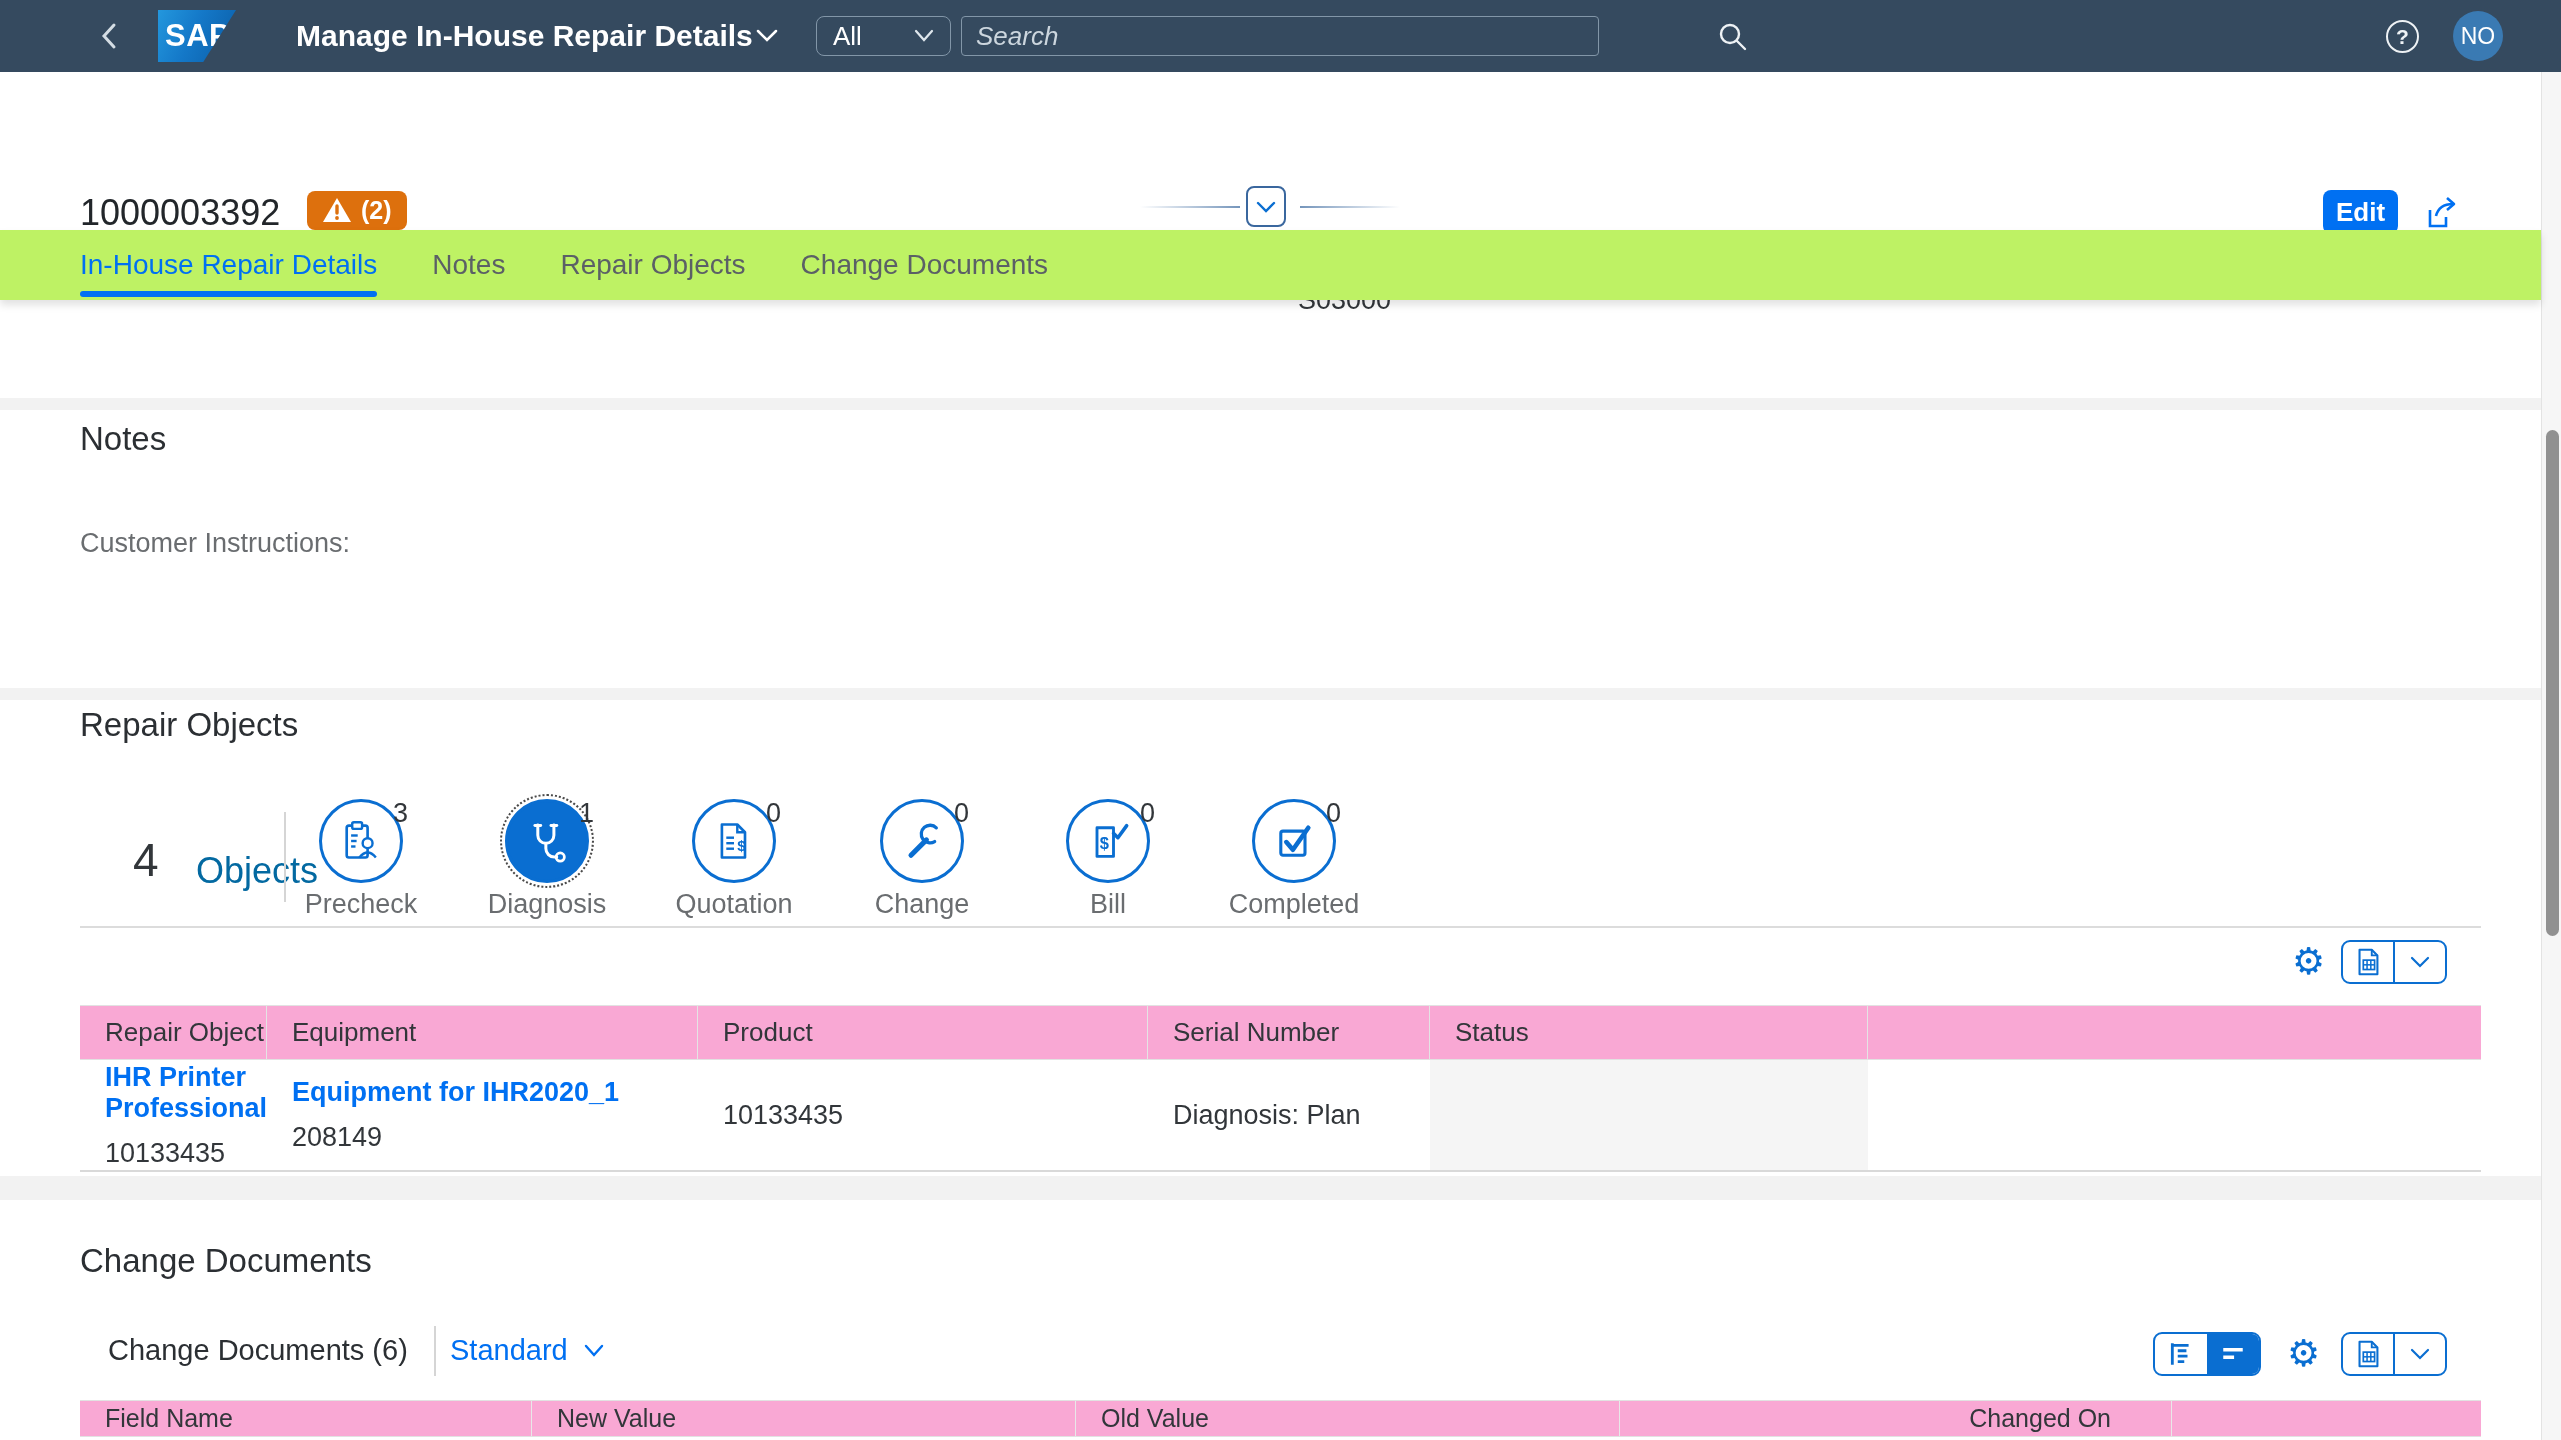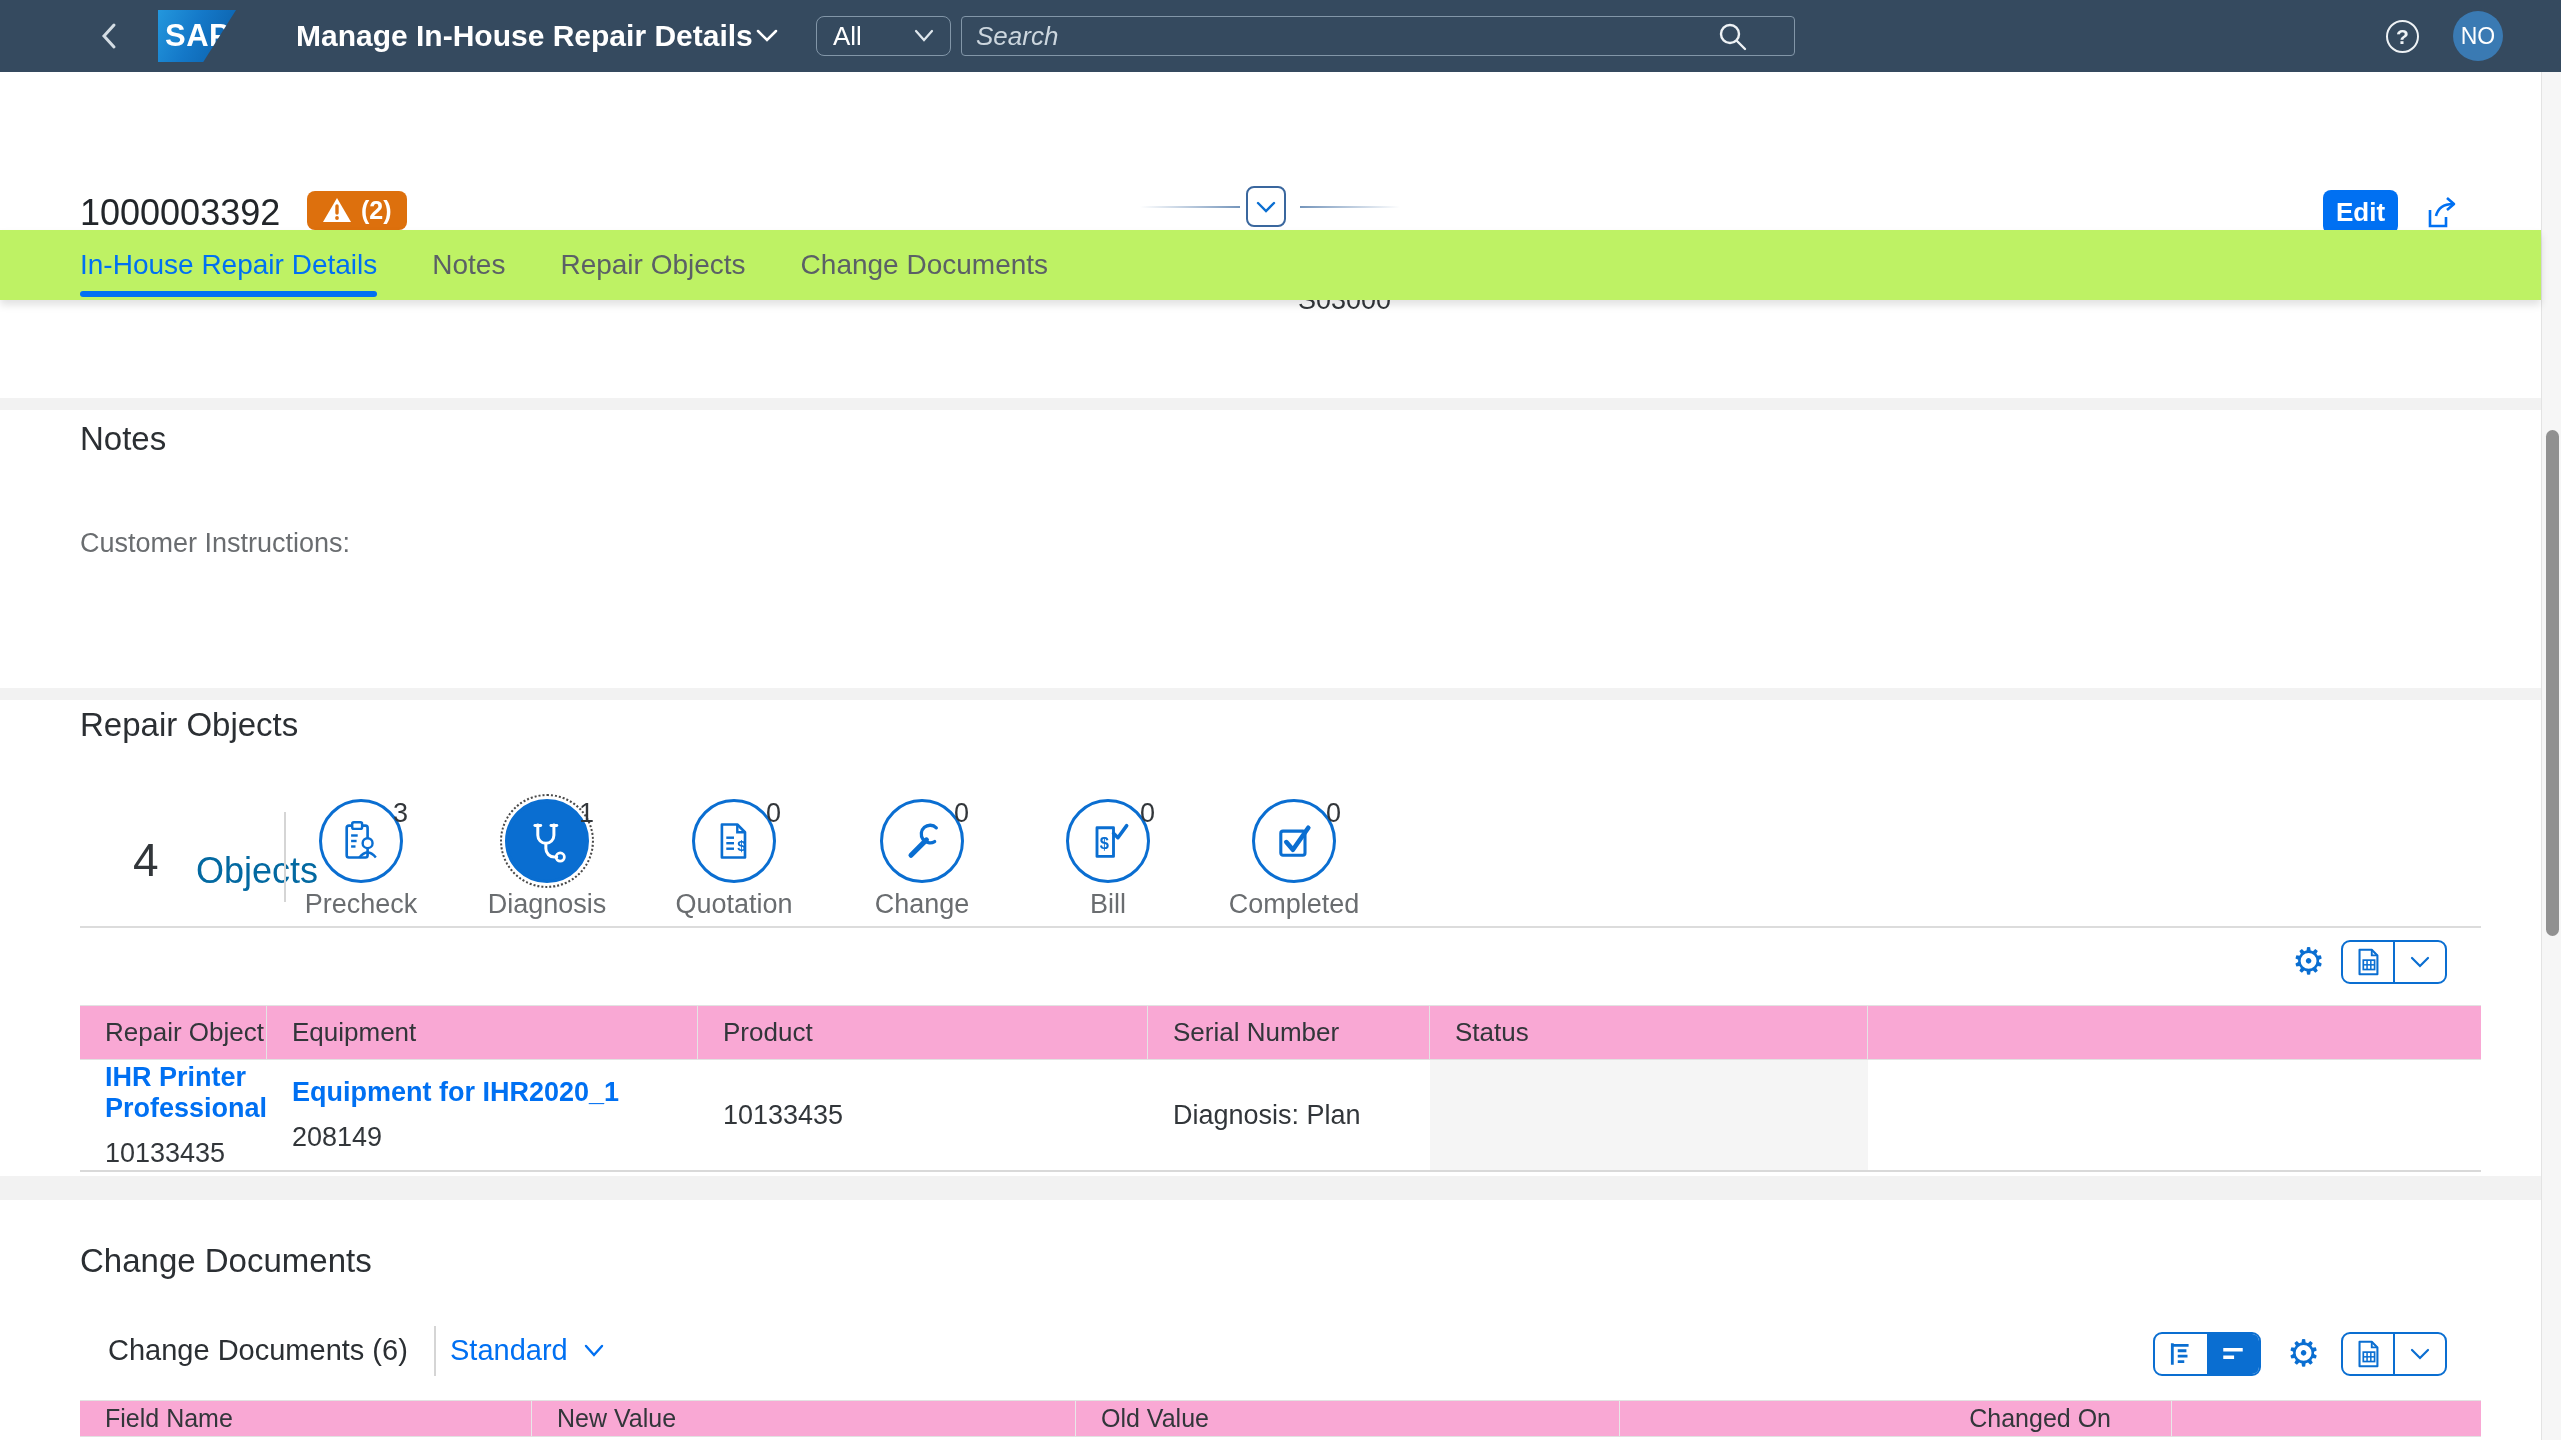--- a/index.html
+++ b/index.html
@@ -16,21 +16,21 @@
   .sap-logo {
     position:absolute; left:158px; top:10px; width:78px; height:52px;
     background:linear-gradient(115deg,#2397dd 0%,#1478c8 45%,#0a5ca5 100%);
     clip-path:polygon(0 0,100% 0,58% 100%,0 100%);
     color:#fff; font-weight:bold; font-size:31px; line-height:52px; padding-left:7px; letter-spacing:0.5px;
   }
   .shell-title { position:absolute; left:296px; top:0; height:72px; line-height:72px; color:#fff; font-size:30px; font-weight:bold; }
   .shell-title-chev { position:absolute; left:752px; top:26px; }
   .scope-select { position:absolute; left:816px; top:16px; width:135px; height:40px; border:1px solid #8296a8; border-radius:8px;
     color:#fff; font-size:26px; display:flex; align-items:center; padding:0 14px 0 16px; justify-content:space-between; cursor:pointer; }
-  .search-box { position:absolute; left:961px; top:16px; width:834px; height:40px; border:1px solid #8296a8; border-radius:4px; }
+  .search-box { position:absolute; left:961px; top:16px; width:638px; height:40px; border:1px solid #8296a8; border-radius:4px; }
   .search-box input { width:100%; height:100%; background:transparent; border:none; outline:none;
     font-style:italic; font-size:26px; color:#e6ecf1; padding:0 14px; font-family:inherit; }
   .search-box input::placeholder { color:#ccd6de; }
   .shell-search-icon { position:absolute; left:1716px; top:20px; cursor:pointer; }
   .help-btn { position:absolute; left:2386px; top:20px; width:33px; height:33px; border:2px solid #eef2f5; border-radius:50%;
     color:#eef2f5; font-size:21px; font-weight:bold; text-align:center; line-height:29px; cursor:pointer; }
   .avatar { position:absolute; left:2453px; top:11px; width:50px; height:50px; border-radius:50%; background:#3a7ab3;
     color:#fff; font-size:23px; text-align:center; line-height:50px; cursor:pointer; }
   
   .page-head { position:absolute; left:0; top:72px; width:2541px; height:158px; background:#fff; z-index:30; }

